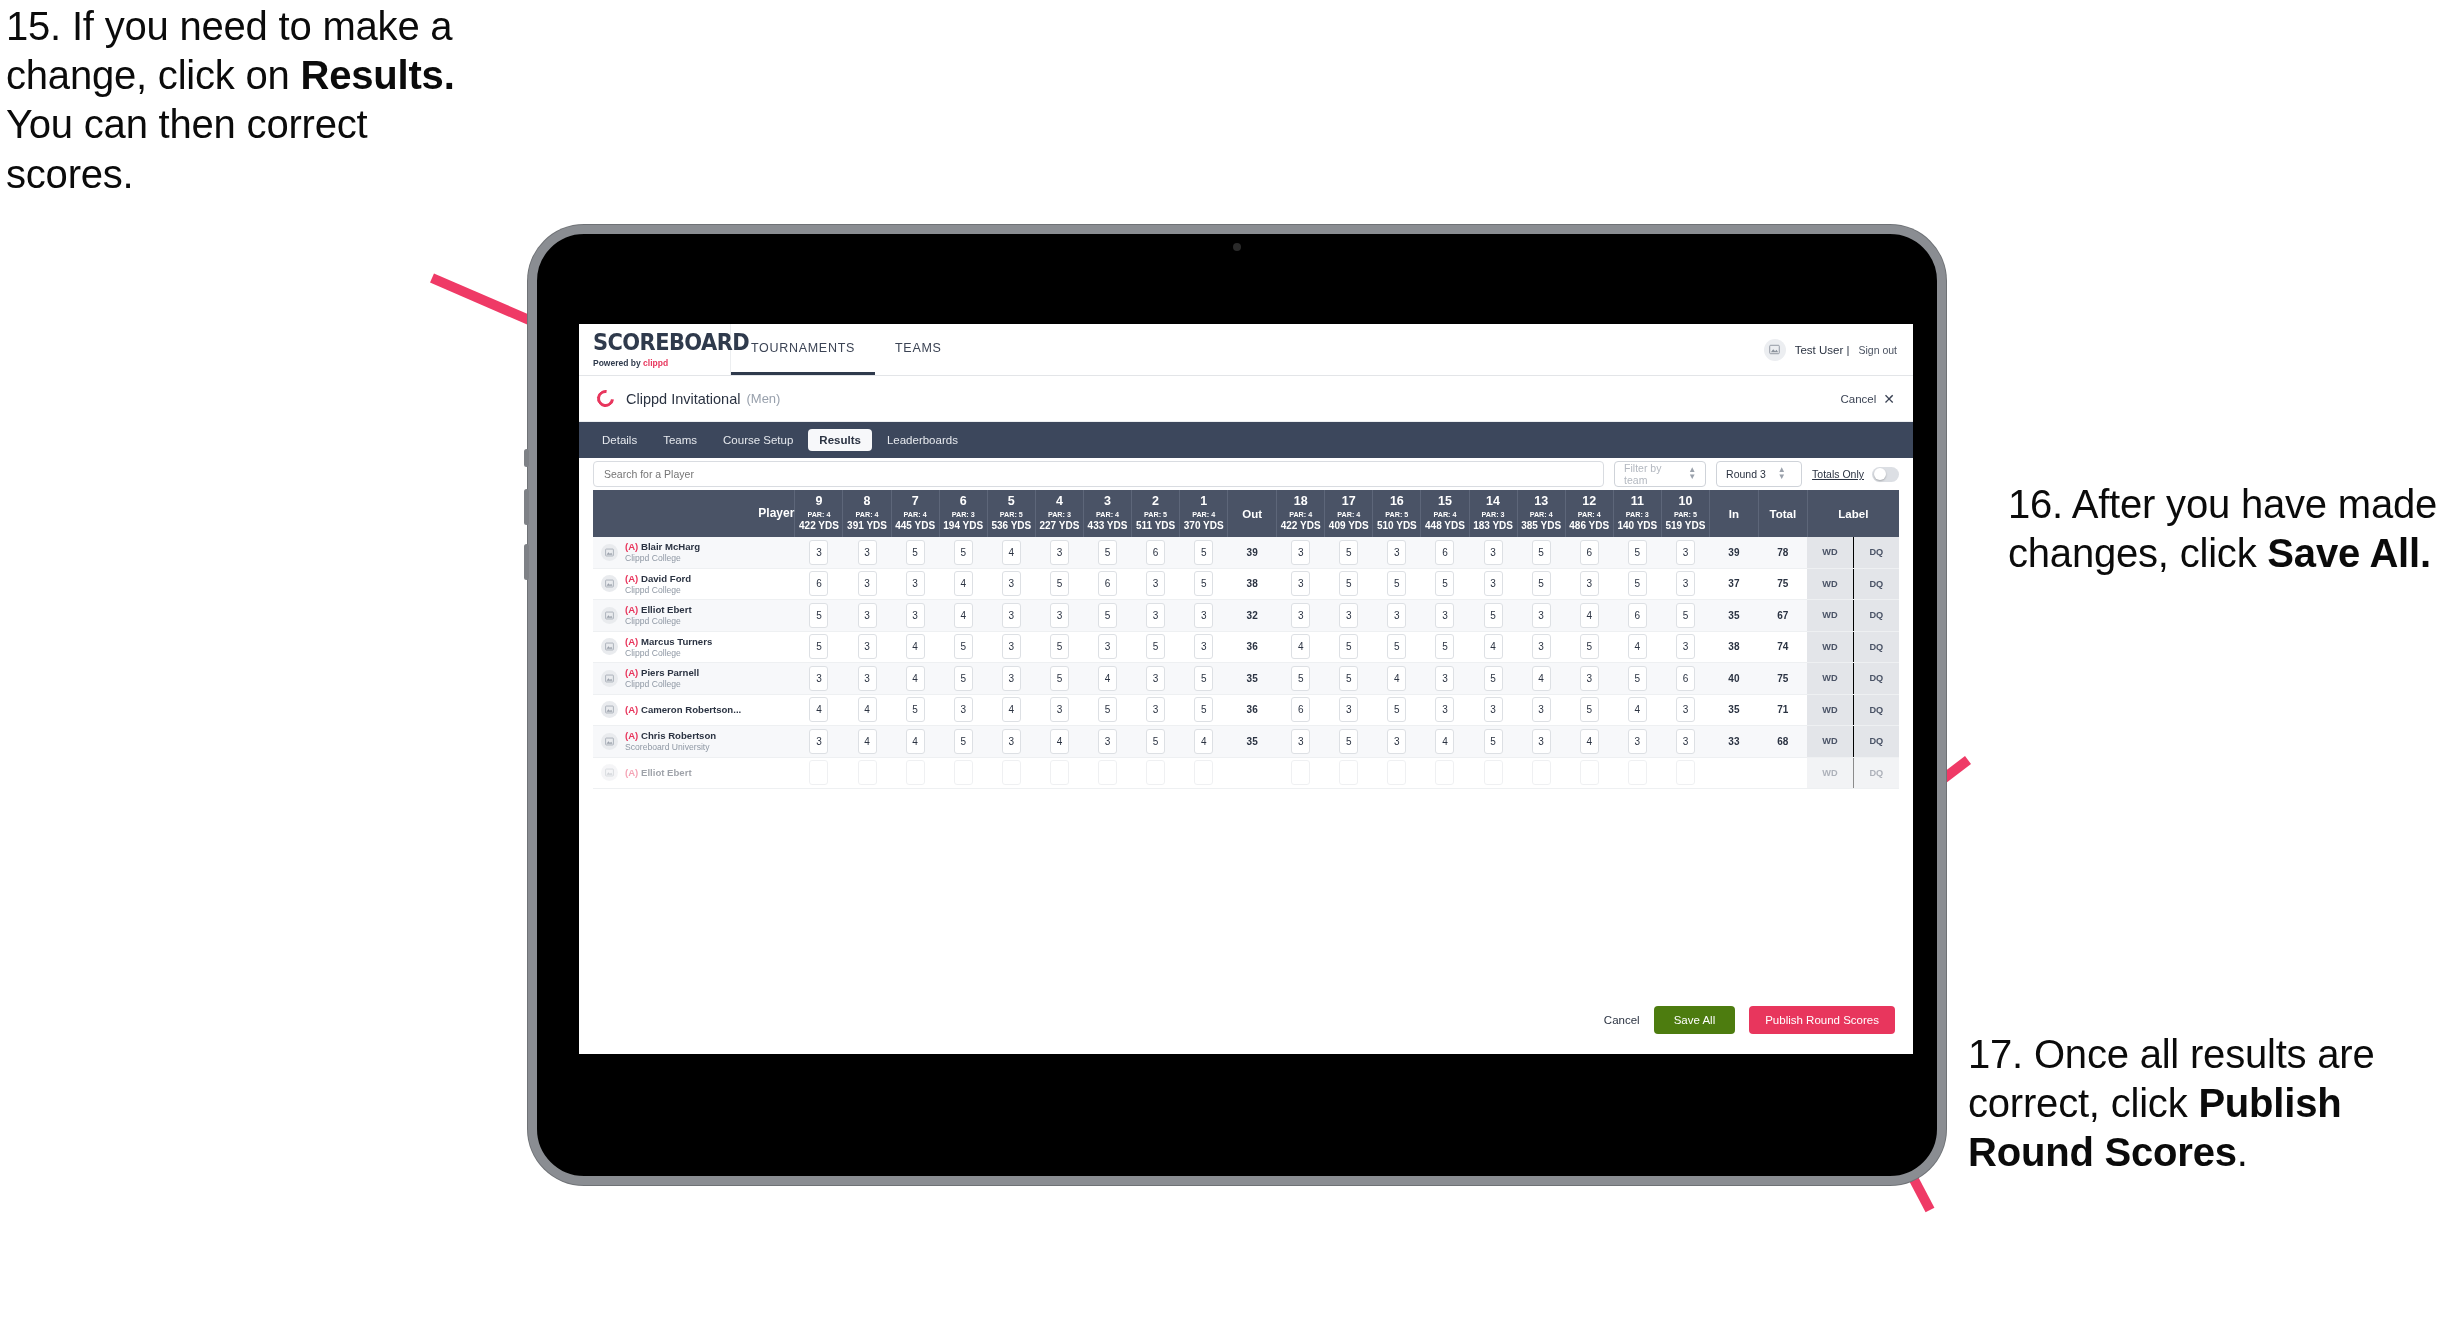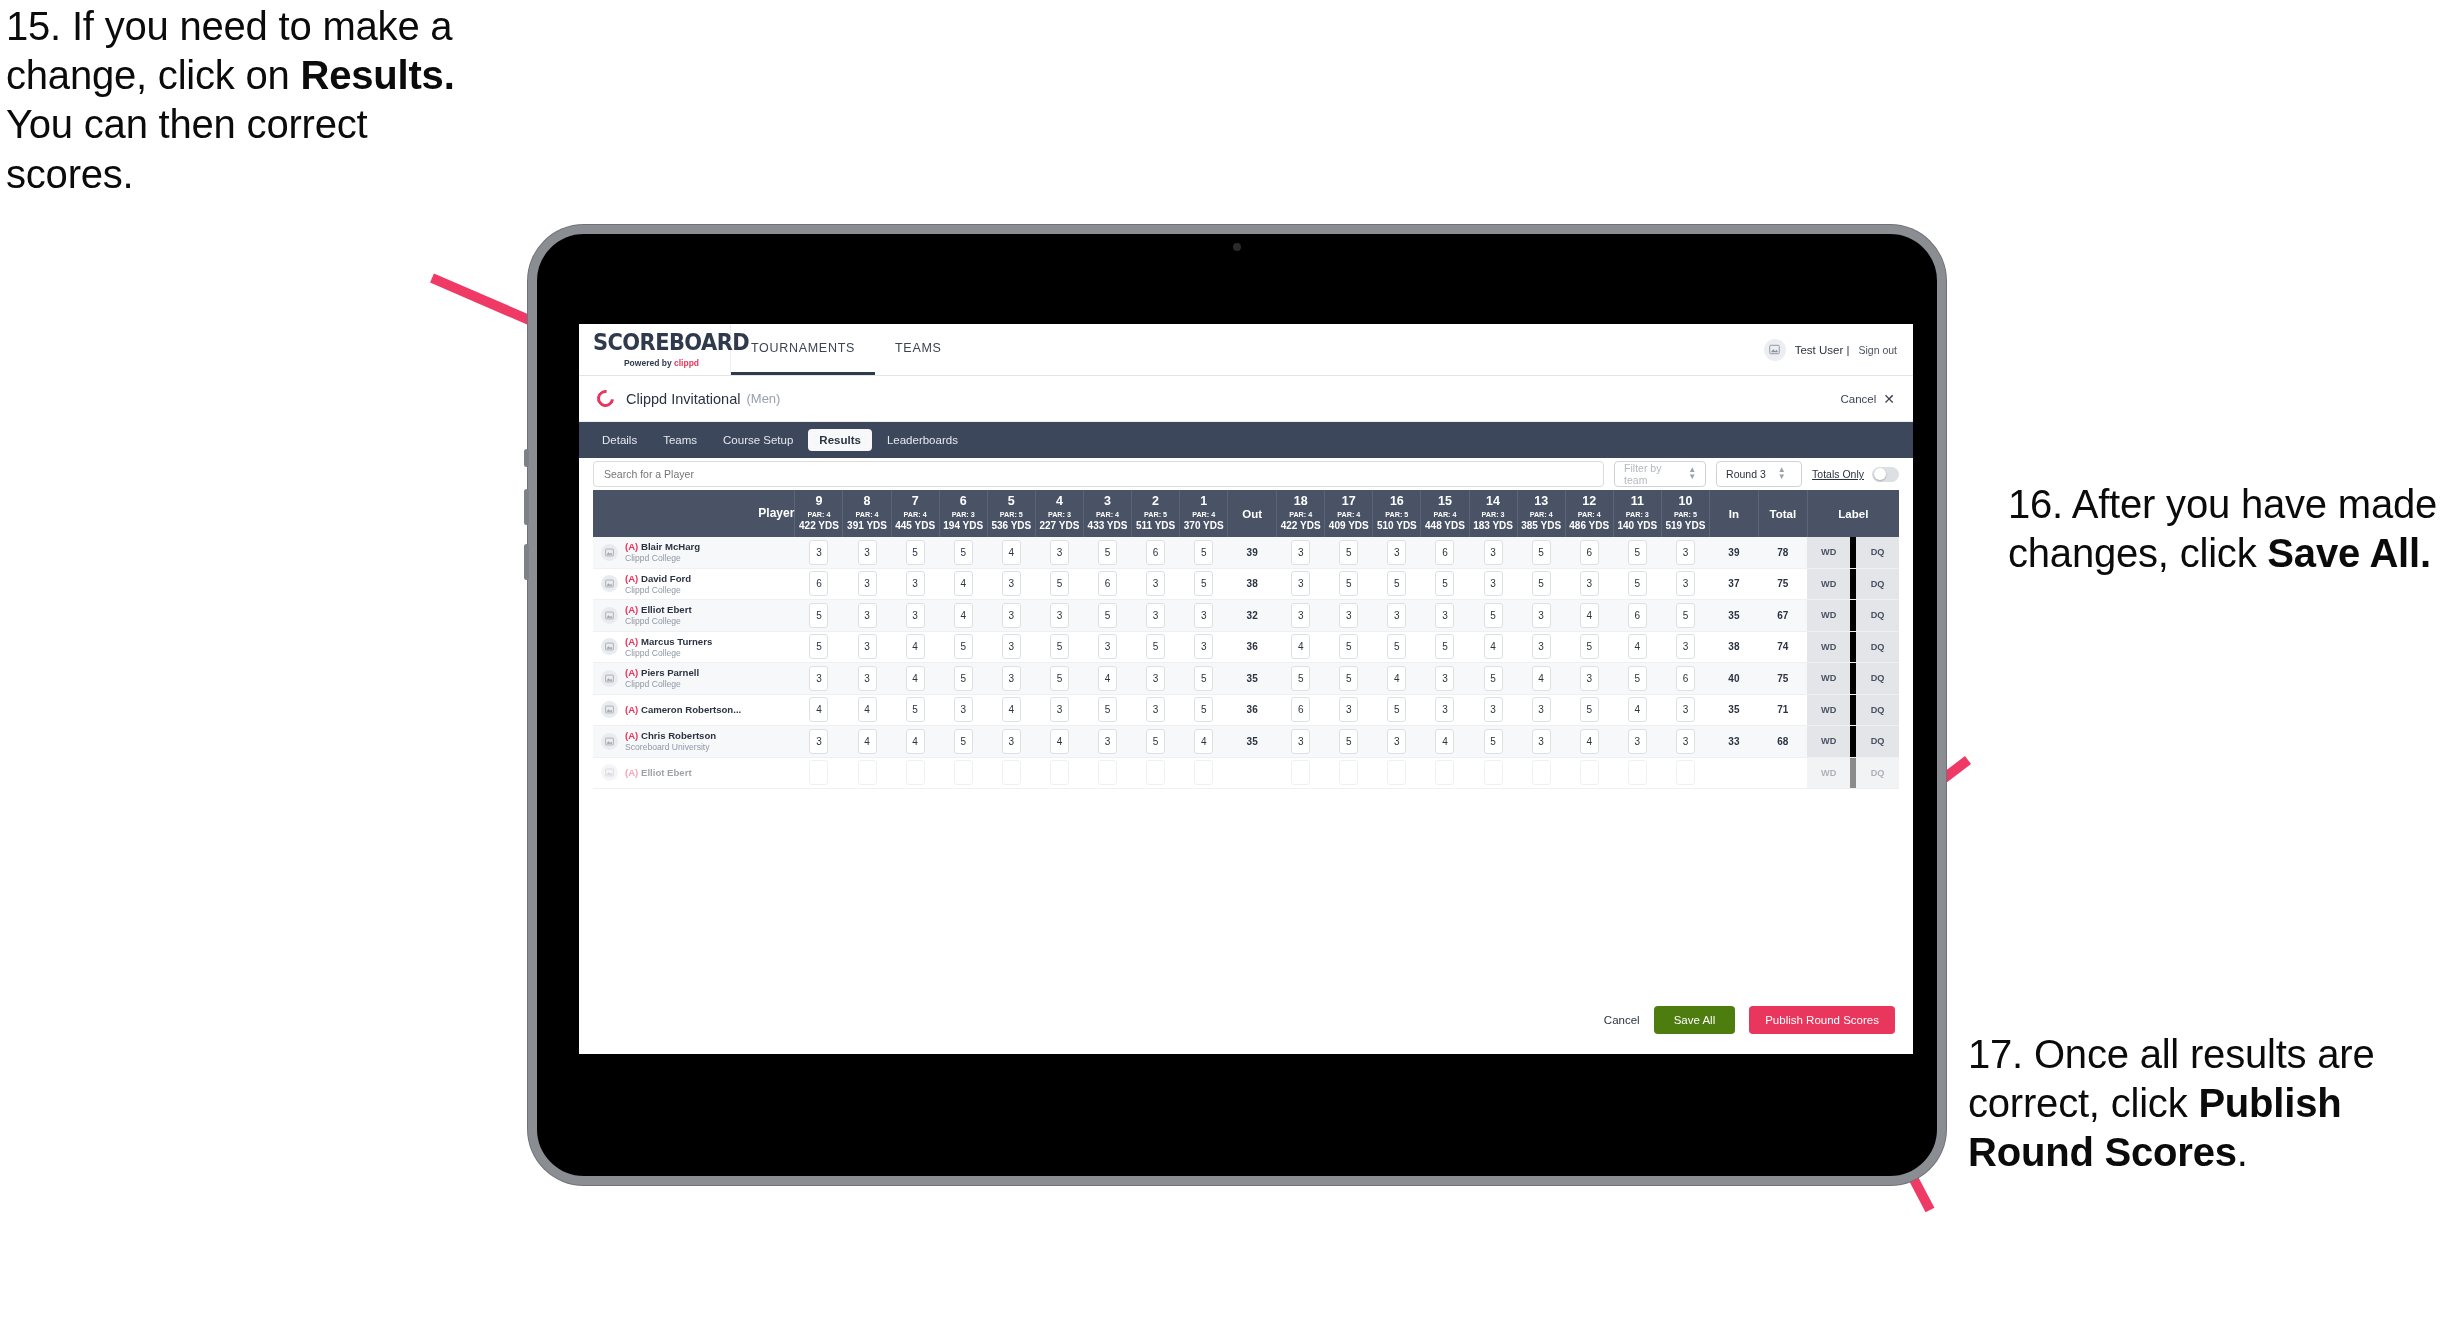--- a/index.html
+++ b/index.html
@@ -54,21 +54,20 @@
     position: absolute; left: 42px; top: 90px;
     width: 1334px; height: 730px;
     background: #ffffff;
     overflow: hidden;
   }
 
   
   #topnav {
     height: 52px; background: #fff; display: flex; align-items: stretch;
     border-bottom: 1px solid #e3e5e8;
-    text-align: center;
   }
   #brand {
     width: 152px; display: flex; flex-direction: column; justify-content: center;
     padding-left: 14px; border-right: 1px solid #eceef0;
   }
   #brand .logo {
     font-family: "DejaVu Sans", sans-serif;
     font-weight: 700; font-size: 21px; letter-spacing: -0.6px;
     color: #2f3a4c; line-height: 1;
     transform: scaleY(1.12); transform-origin: left center;
@@ -189,21 +188,21 @@
     border: 1px solid #dde0e4; border-radius: 3px; background: #fff;
     display: flex; align-items: center; justify-content: center;
     font-size: 10px; color: #2b3342; cursor: text;
   }
   td.aggcell { text-align:center; font-size: 10px; font-weight: 700; color:#2b3342; }
   td.labelcell { padding: 0 !important; }
   .lblinner { display:flex; height: 30.5px; }
   .lblbtn {
     flex:1; display:flex; align-items:center; justify-content:center;
     background:#e3e5e9; font-size: 9.2px; color:#4a5366; font-weight:700; cursor:pointer;
-    border-right: 6px solid #000000;
+    border-right: 1px solid #000000;
   }
   .lblbtn:last-child { border-right: none; }
   tr.prow.cut td { opacity: .45; }
 
   
   #footer {
     position: absolute; right: 0; bottom: 0; left: 0; height: 68px;
     background: #fff; display: flex; align-items: center; justify-content: flex-end;
     gap: 14px; padding-right: 18px;
   }

